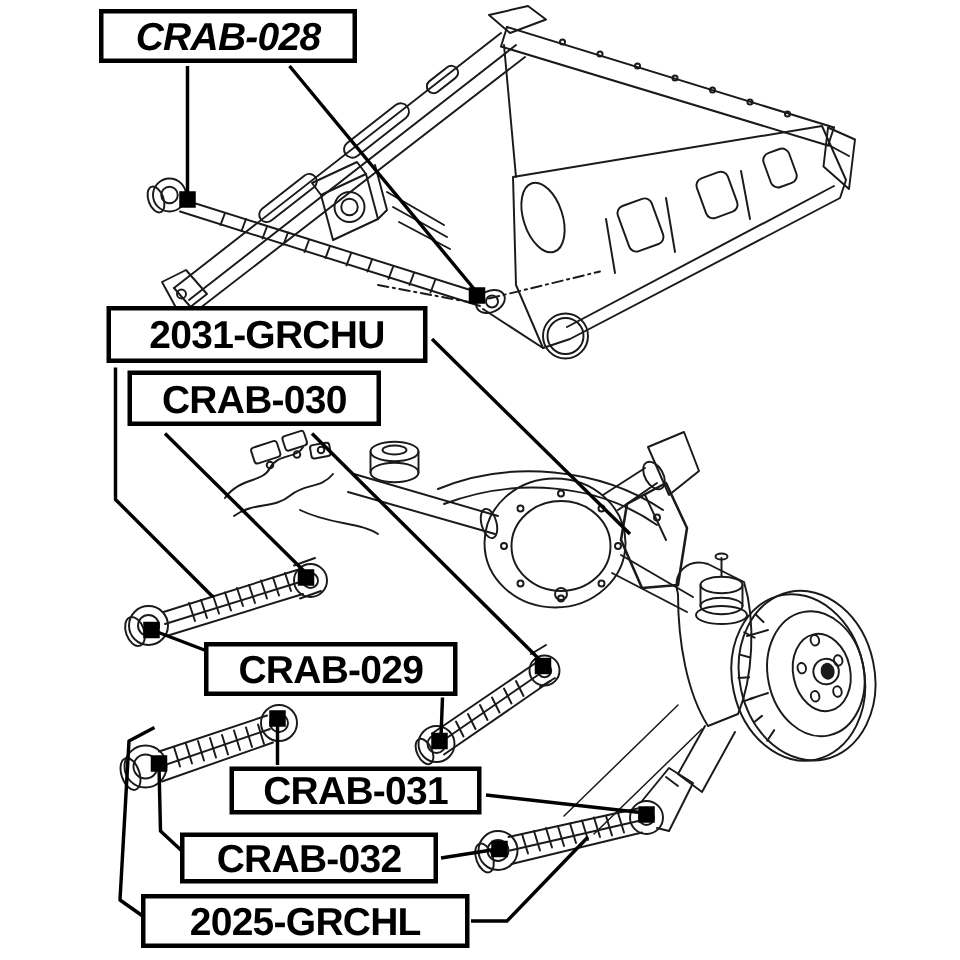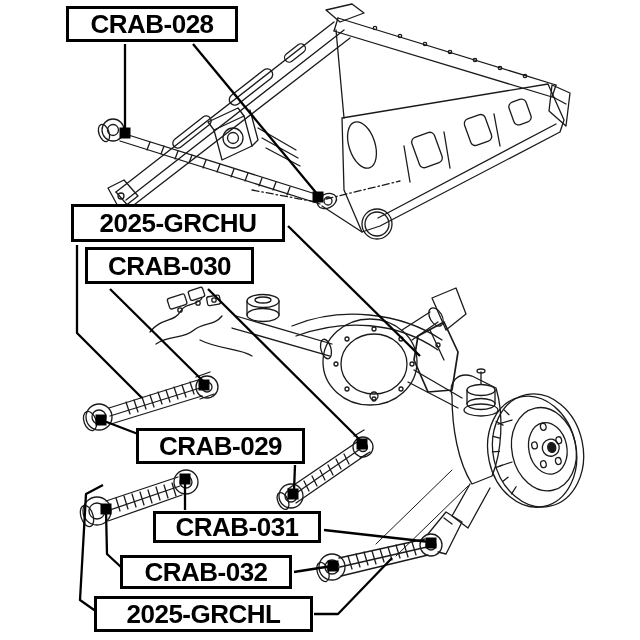--- a/index.html
+++ b/index.html
@@ -8,21 +8,21 @@
     font-family:"Liberation Sans",sans-serif;overflow:hidden;
   }
   #artwork{position:absolute;left:0;top:0;}
   .plabel{
     position:absolute;box-sizing:border-box;
     border:3px solid #000;background:#fff;color:#000;
     display:flex;align-items:center;justify-content:center;
     font-weight:bold;font-size:26px;line-height:1;letter-spacing:-0.5px;
     white-space:nowrap;z-index:5;
   }
-  #label-crab-028 {left:66px; top:6px;  width:172px;height:36px;}
+  #label-crab-028 {left:66px; top:6px;  width:172px;height:36px;font-style:italic;}
   #label-grchu    {left:71px; top:204px;width:214px;height:38px;}
   #label-crab-030 {left:85px; top:247px;width:169px;height:37px;text-align:right;}
   #label-crab-029 {left:136px;top:428px;width:169px;height:36px;}
   #label-crab-031 {left:153px;top:511px;width:168px;height:32px;}
   #label-crab-032 {left:120px;top:555px;width:172px;height:34px;}
   #label-grchl    {left:94px; top:596px;width:219px;height:36px;}
 </style>
 </head>
 <body>
 
@@ -240,19 +240,19 @@
     <rect x="356.5" y="438.5" width="11" height="11"></rect>
     <rect x="287.5" y="488.5" width="11" height="11"></rect>
     <rect x="100.5" y="503.5" width="11" height="11"></rect>
     <rect x="179.5" y="473.5" width="11" height="11"></rect>
     <rect x="425.5" y="537.5" width="11" height="11"></rect>
     <rect x="327.5" y="560.5" width="11" height="11"></rect>
   </g>
 </svg>
 
   <div class="plabel" id="label-crab-028">CRAB-028</div>
-  <div class="plabel" id="label-grchu">2025-GRCHU</div>
+  <div class="plabel" id="label-grchu">2031-GRCHU</div>
   <div class="plabel" id="label-crab-030">CRAB-030</div>
   <div class="plabel" id="label-crab-029">CRAB-029</div>
   <div class="plabel" id="label-crab-031">CRAB-031</div>
   <div class="plabel" id="label-crab-032">CRAB-032</div>
   <div class="plabel" id="label-grchl">2025-GRCHL</div>
 </div>
 
 </body></html>

